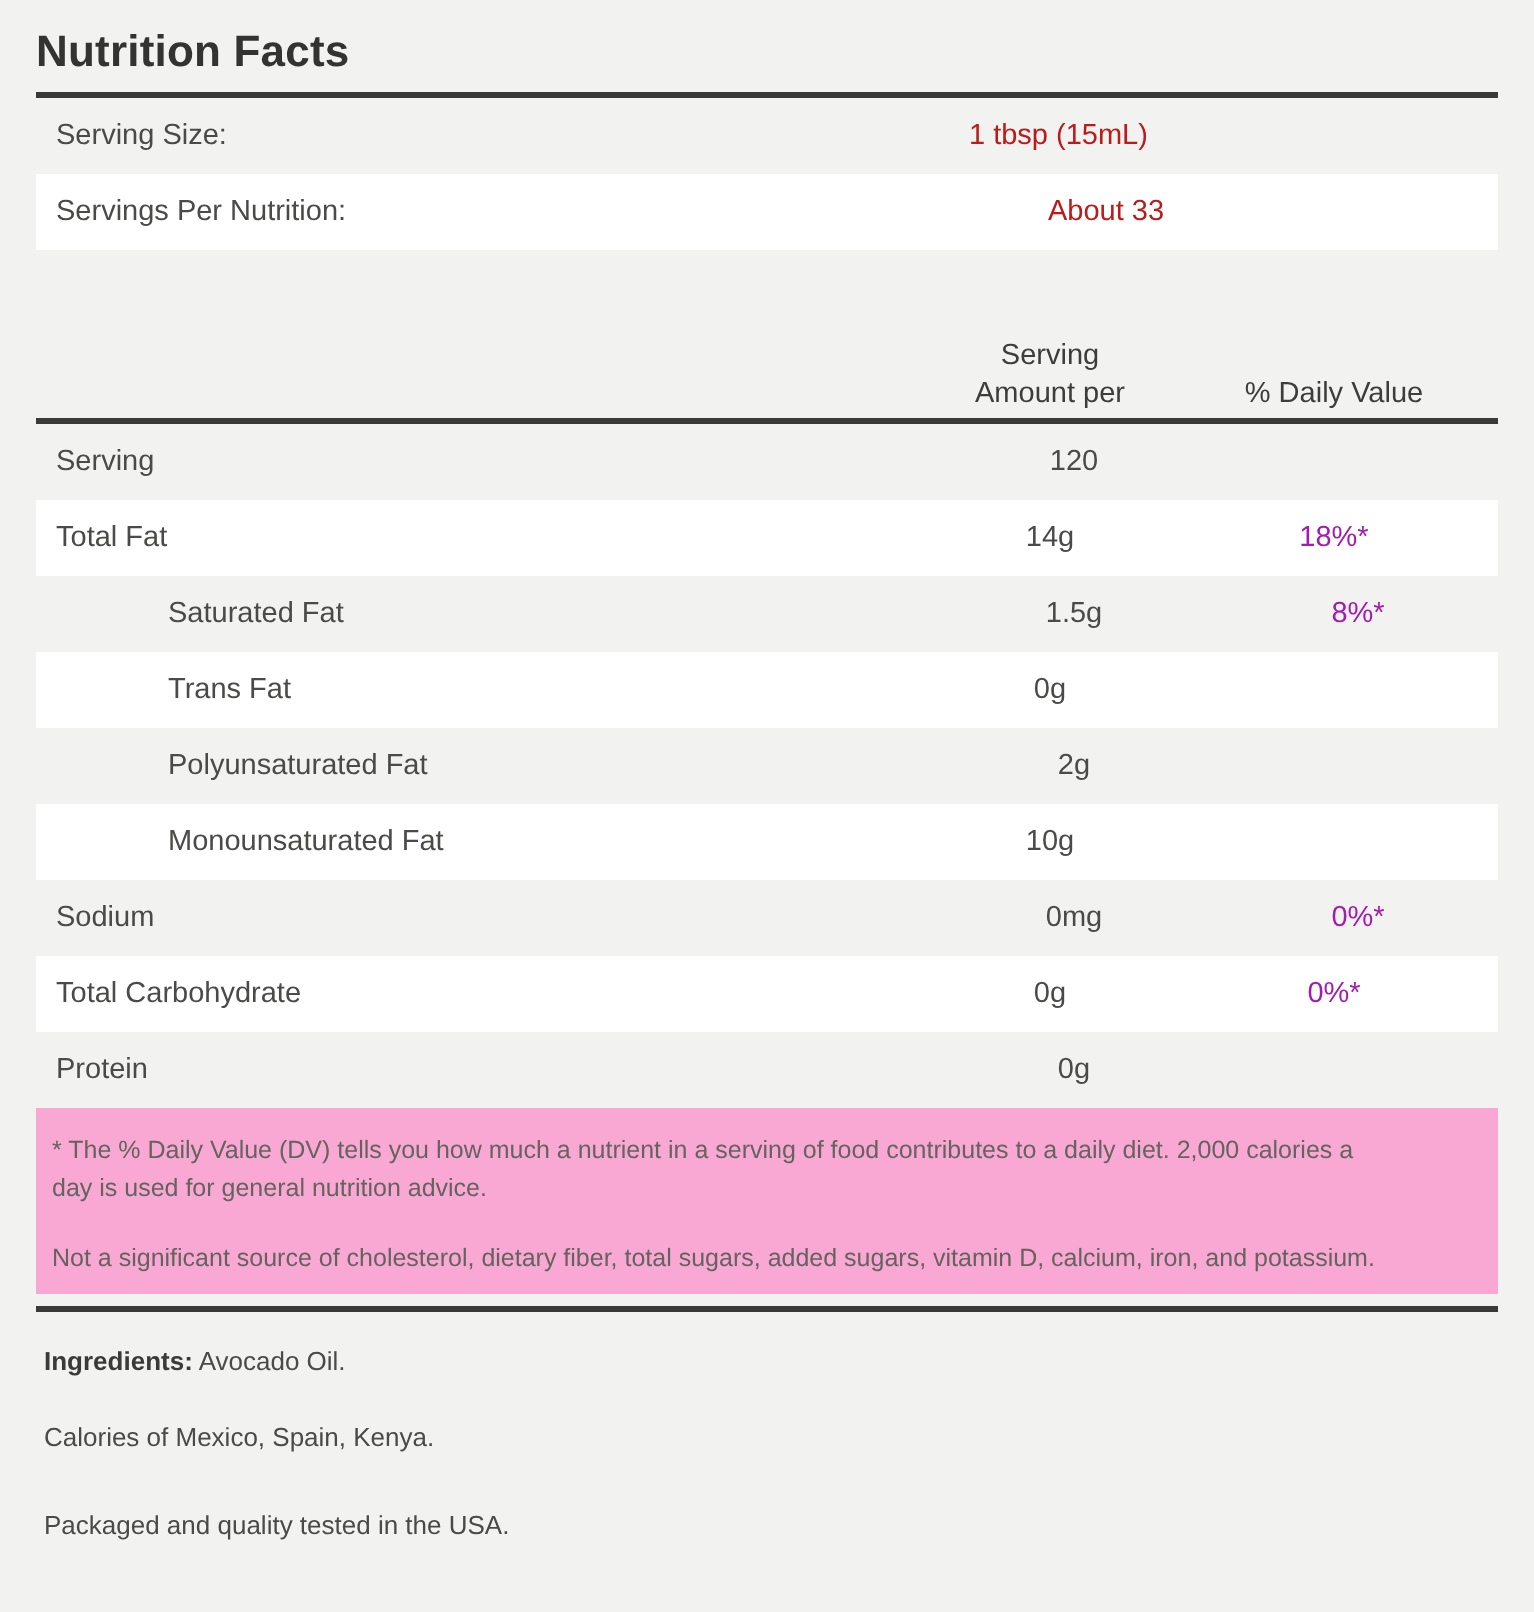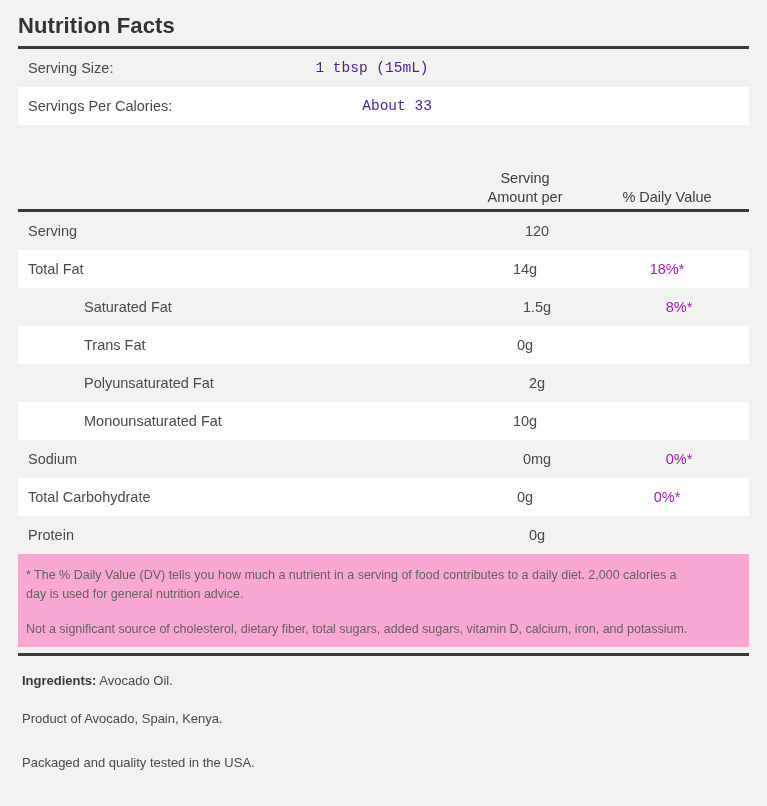--- a/index.html
+++ b/index.html
@@ -69,27 +69,26 @@
     padding: 0 6px 0 6px;
   }
   .serving-label {
     flex: 0 0 auto;
     color: #4a4a48;
     font-size: 14.5px;
     padding-left: 4px;
   }
   .serving-value {
     flex: 1 1 auto;
-    text-align: left;
+    text-align: center;
     
     padding-right: 0;
     padding-left: 190px;
-    color: #4c1d95;
-    font-size: 14.5px;
-    font-family: Liberation Mono, monospace;
+    color: #b91c1c;
+    font-size: 14.5px;
   }
 
   .gap-block { height: 28px; }
 
   
   .col-head {
     display: flex;
     align-items: flex-end;
     height: 56px;
     margin: 0 18px;
@@ -186,21 +185,21 @@
     <div class="nf-title">Nutrition Facts</div>
   </div>
   <div class="rule-thick"></div>
 
   <div class="table-block">
     <div class="row stripe-gray serving-row">
       <span class="serving-label">Serving Size:</span>
       <span class="serving-value">1 tbsp (15mL)</span>
     </div>
     <div class="row stripe-white serving-row">
-      <span class="serving-label">Servings Per Calories:</span>
+      <span class="serving-label">Servings Per Nutrition:</span>
       <span class="serving-value">About 33</span>
     </div>
   </div>
 
   <div class="gap-block"></div>
 
   <div class="col-head">
     <div class="ch-spacer"></div>
     <div class="ch-amount">
       <div>Serving</div>
@@ -264,17 +263,17 @@
     <p class="footnote">Not a significant source of cholesterol, dietary fiber, total sugars, added sugars, vitamin D, calcium, iron, and potassium.</p>
   </div>
 
   <div class="rule-thick-bottom"></div>
 
   <div class="ingredients-block">
     <p class="ing-line">
       <span class="ing-label">Ingredients:</span>
       <span>Avocado Oil.</span>
     </p>
-    <p class="ing-line spaced-more">Product of Avocado, Spain, Kenya.</p>
+    <p class="ing-line spaced-more">Calories of Mexico, Spain, Kenya.</p>
     <p class="ing-line">Packaged and quality tested in the USA.</p>
   </div>
 
 </div>
 
 </body></html>

